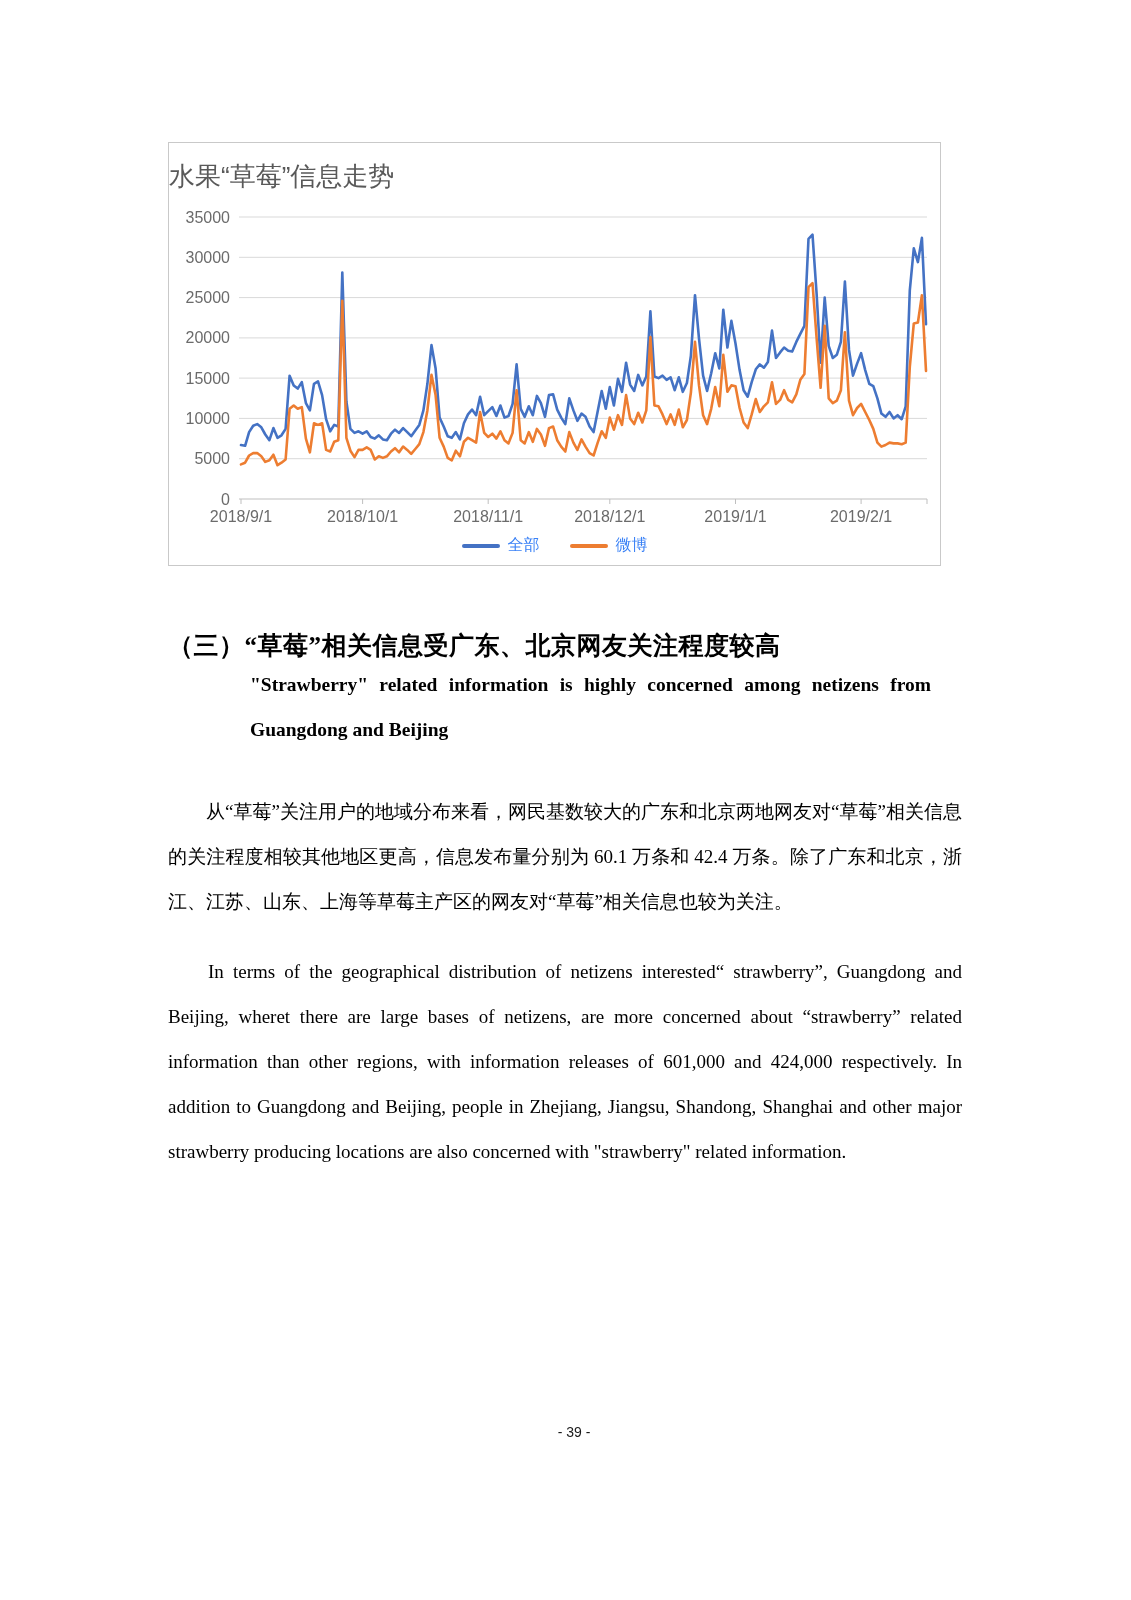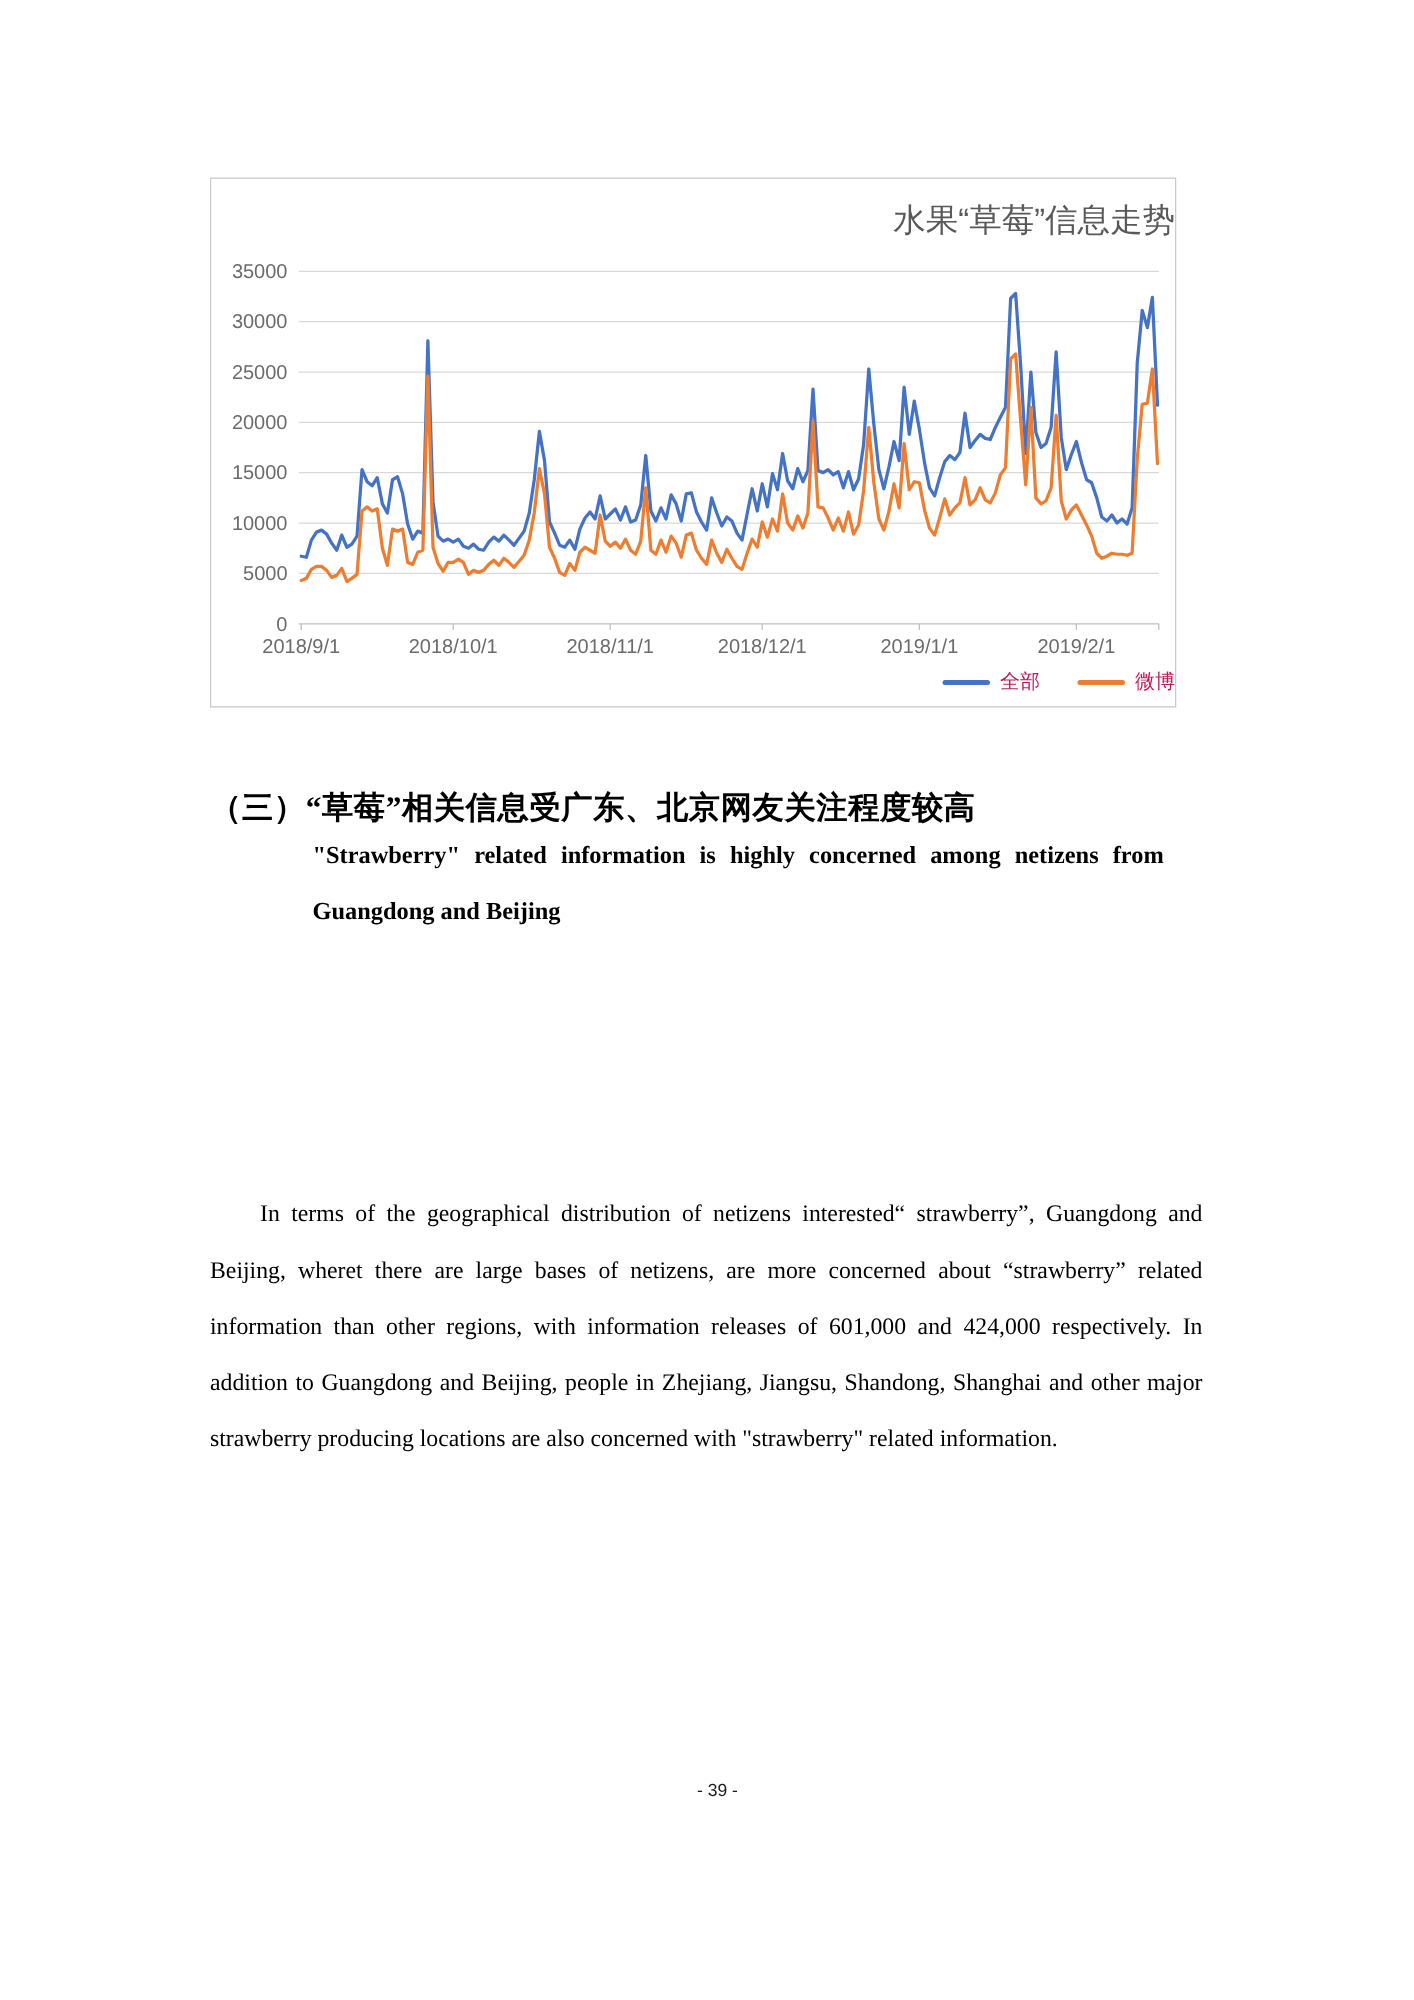--- a/index.html
+++ b/index.html
@@ -1,25 +1,25 @@
 <!DOCTYPE html>
 <html><head>
 <meta charset="utf-8">
 <style>
   html,body{margin:0;padding:0;background:#ffffff;}
   .page{position:relative;width:1131px;height:1600px;background:#fff;overflow:hidden;
         font-family:"Liberation Serif",serif;color:#000;}
   .chart-frame{position:absolute;left:168px;top:142px;width:771px;height:422px;
         border:1px solid #c9c9c9;background:#fff;font-family:"Liberation Sans",sans-serif;}
-  .chart-title{position:absolute;top:16px;left:0;right:0;text-align:right;
+  .chart-title{position:absolute;top:16px;left:0;right:0;text-align:left;
         font-size:26px;color:#595959;}
   .chart-frame svg{position:absolute;left:0;top:0;}
   .chart-frame svg text{font-family:"Liberation Sans",sans-serif;}
-  .legend{position:absolute;left:0;right:0;bottom:9px;display:flex;justify-content:flex-end;
-        align-items:center;gap:30px;font-size:16px;color:#be185d;}
+  .legend{position:absolute;left:0;right:0;bottom:9px;display:flex;justify-content:center;
+        align-items:center;gap:30px;font-size:16px;color:#3b82f6;}
   .legend-item{display:flex;align-items:center;gap:8px;}
   .swatch{display:inline-block;width:38px;height:4px;border-radius:2px;}
   .section-heading{position:absolute;left:168px;top:608px;width:820px;
         font-size:25px;font-weight:bold;letter-spacing:0.5px;}
   .subtitle{position:absolute;left:250px;top:662px;width:681px;font-size:19.5px;
         font-weight:bold;line-height:45px;text-align:justify;}
   .para{position:absolute;font-size:19px;line-height:45px;text-align:justify;}
   .para-cn{left:168px;top:770px;width:794px;text-indent:2em;}
   .para-en{left:168px;top:930px;width:794px;text-indent:40px;}
   .footer{position:absolute;left:0;right:0;top:1424px;text-align:center;font-size:14px;
@@ -74,18 +74,19 @@
         <span class="swatch" style="background: rgb(237, 125, 49);"></span>
         <span>微博</span>
       </span>
     </div>
   </div>
 
   <h2 class="section-heading">（三）“草莓”相关信息受广东、北京网友关注程度较高</h2>
 
   <div class="subtitle">"Strawberry" related information is highly concerned among netizens from Guangdong and Beijing</div>
 
+  <p class="para para-cn">从“草莓”关注用户的地域分布来看，网民基数较大的广东和北京两地网友对“草莓”相关信息的关注程度相较其他地区更高，信息发布量分别为 60.1 万条和 42.4 万条。除了广东和北京，浙江、江苏、山东、上海等草莓主产区的网友对“草莓”相关信息也较为关注。</p>
 
   <p class="para para-en">In terms of the geographical distribution of netizens interested“ strawberry”, Guangdong and Beijing, wheret there are large bases of netizens, are more concerned about “strawberry” related information than other regions, with information releases of 601,000 and 424,000 respectively. In addition to Guangdong and Beijing, people in Zhejiang, Jiangsu, Shandong, Shanghai and other major strawberry producing locations are also concerned with "strawberry" related information.</p>
 
   <div class="footer">- 39 -</div>
 
 </div>
 
 </body></html>

